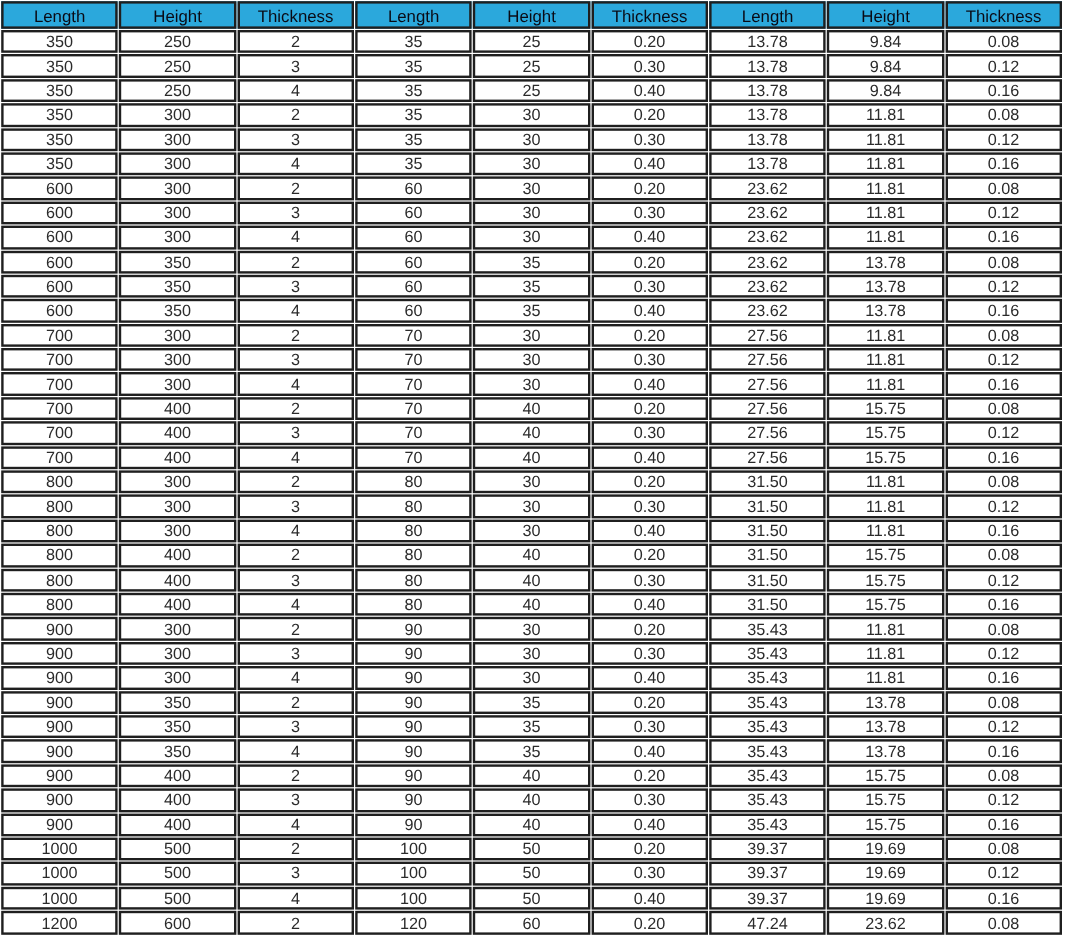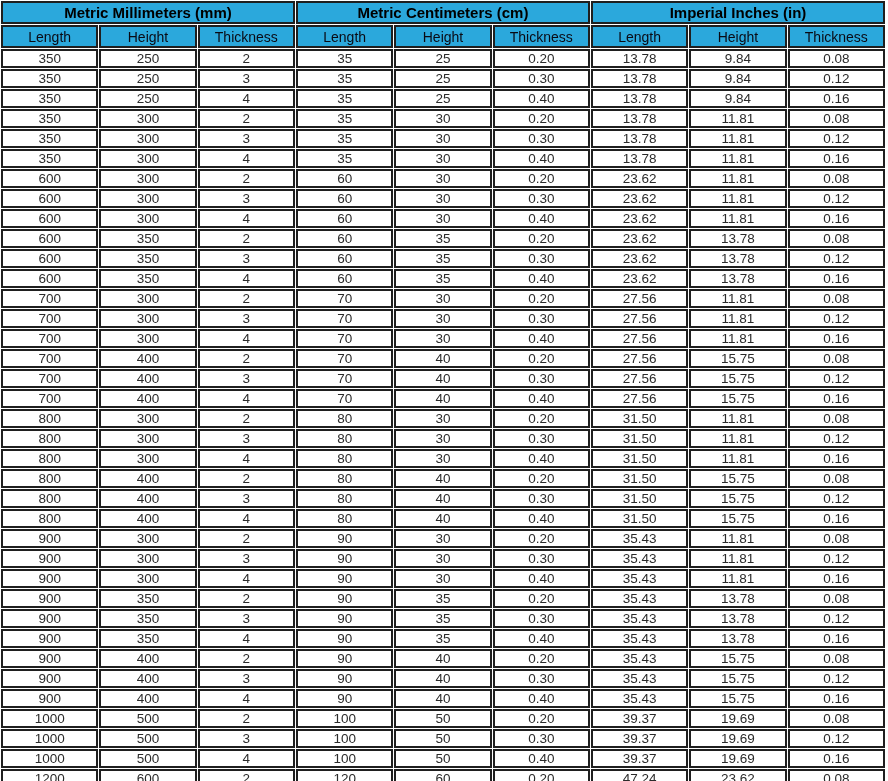--- a/index.html
+++ b/index.html
@@ -64,25 +64,20 @@
         <col>
         <col>
         <col>
         <col>
         <col>
         <col>
         <col>
         <col>
     </colgroup>
     <thead>
-      <tr>
-        <th colspan="3" class="gh">Metric Millimeters (mm)</th>
-        <th colspan="3" class="gh">Metric Centimeters (cm)</th>
-        <th colspan="3" class="gh">Imperial Inches (in)</th>
-      </tr>
       <tr>
         <th class="ch">Length</th>
         <th class="ch">Height</th>
         <th class="ch">Thickness</th>
         <th class="ch">Length</th>
         <th class="ch">Height</th>
         <th class="ch">Thickness</th>
         <th class="ch">Length</th>
         <th class="ch">Height</th>
         <th class="ch">Thickness</th>

